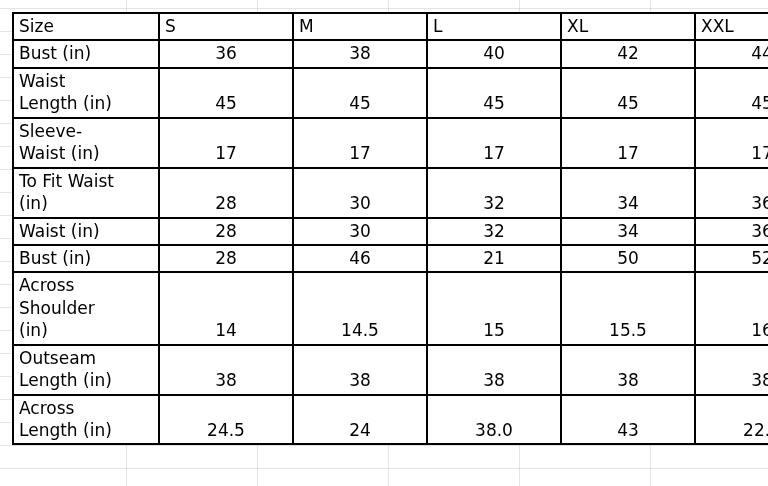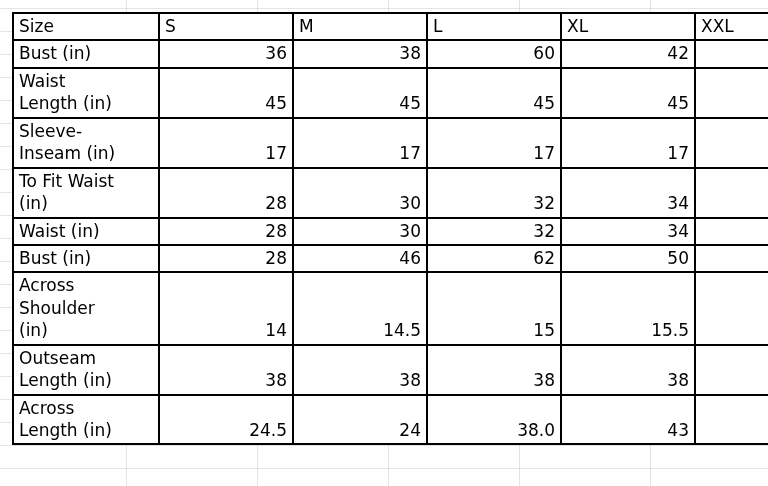--- a/index.html
+++ b/index.html
@@ -49,21 +49,21 @@
     vertical-align: bottom;
     background: #ffffff;
     white-space: pre-line;
   }
   table.size-chart .label {
     text-align: left;
     width: 134px;
     margin-left: 39px;
   }
   table.size-chart .val {
-    text-align: right;
+    text-align: center;
     width: 122px;
   }
   table.size-chart thead td {
     text-align: left;
     vertical-align: top;
   }
   table.size-chart thead td.val {
     text-align: left;
   }
 </style>
@@ -82,36 +82,36 @@
         <td class="val">L</td>
         <td class="val">XL</td>
         <td class="val">XXL</td>
       </tr>
     </thead>
     <tbody>
       <tr>
         <td class="label">Bust (in)</td>
         <td class="val">36</td>
         <td class="val">38</td>
-        <td class="val">60</td>
+        <td class="val">40</td>
         <td class="val">42</td>
         <td class="val">44</td>
       </tr>
       <tr>
         <td class="label">Waist
 Length (in)</td>
         <td class="val">45</td>
         <td class="val">45</td>
         <td class="val">45</td>
         <td class="val">45</td>
         <td class="val">45</td>
       </tr>
       <tr>
         <td class="label">Sleeve-
-Inseam (in)</td>
+Waist (in)</td>
         <td class="val">17</td>
         <td class="val">17</td>
         <td class="val">17</td>
         <td class="val">17</td>
         <td class="val">17</td>
       </tr>
       <tr>
         <td class="label">To Fit Waist
 (in)</td>
         <td class="val">28</td>
@@ -125,21 +125,21 @@
         <td class="val">28</td>
         <td class="val">30</td>
         <td class="val">32</td>
         <td class="val">34</td>
         <td class="val">36</td>
       </tr>
       <tr>
         <td class="label">Bust (in)</td>
         <td class="val">28</td>
         <td class="val">46</td>
-        <td class="val">62</td>
+        <td class="val">21</td>
         <td class="val">50</td>
         <td class="val">52</td>
       </tr>
       <tr>
         <td class="label">Across
 Shoulder
 (in)</td>
         <td class="val">14</td>
         <td class="val">14.5</td>
         <td class="val">15</td>

